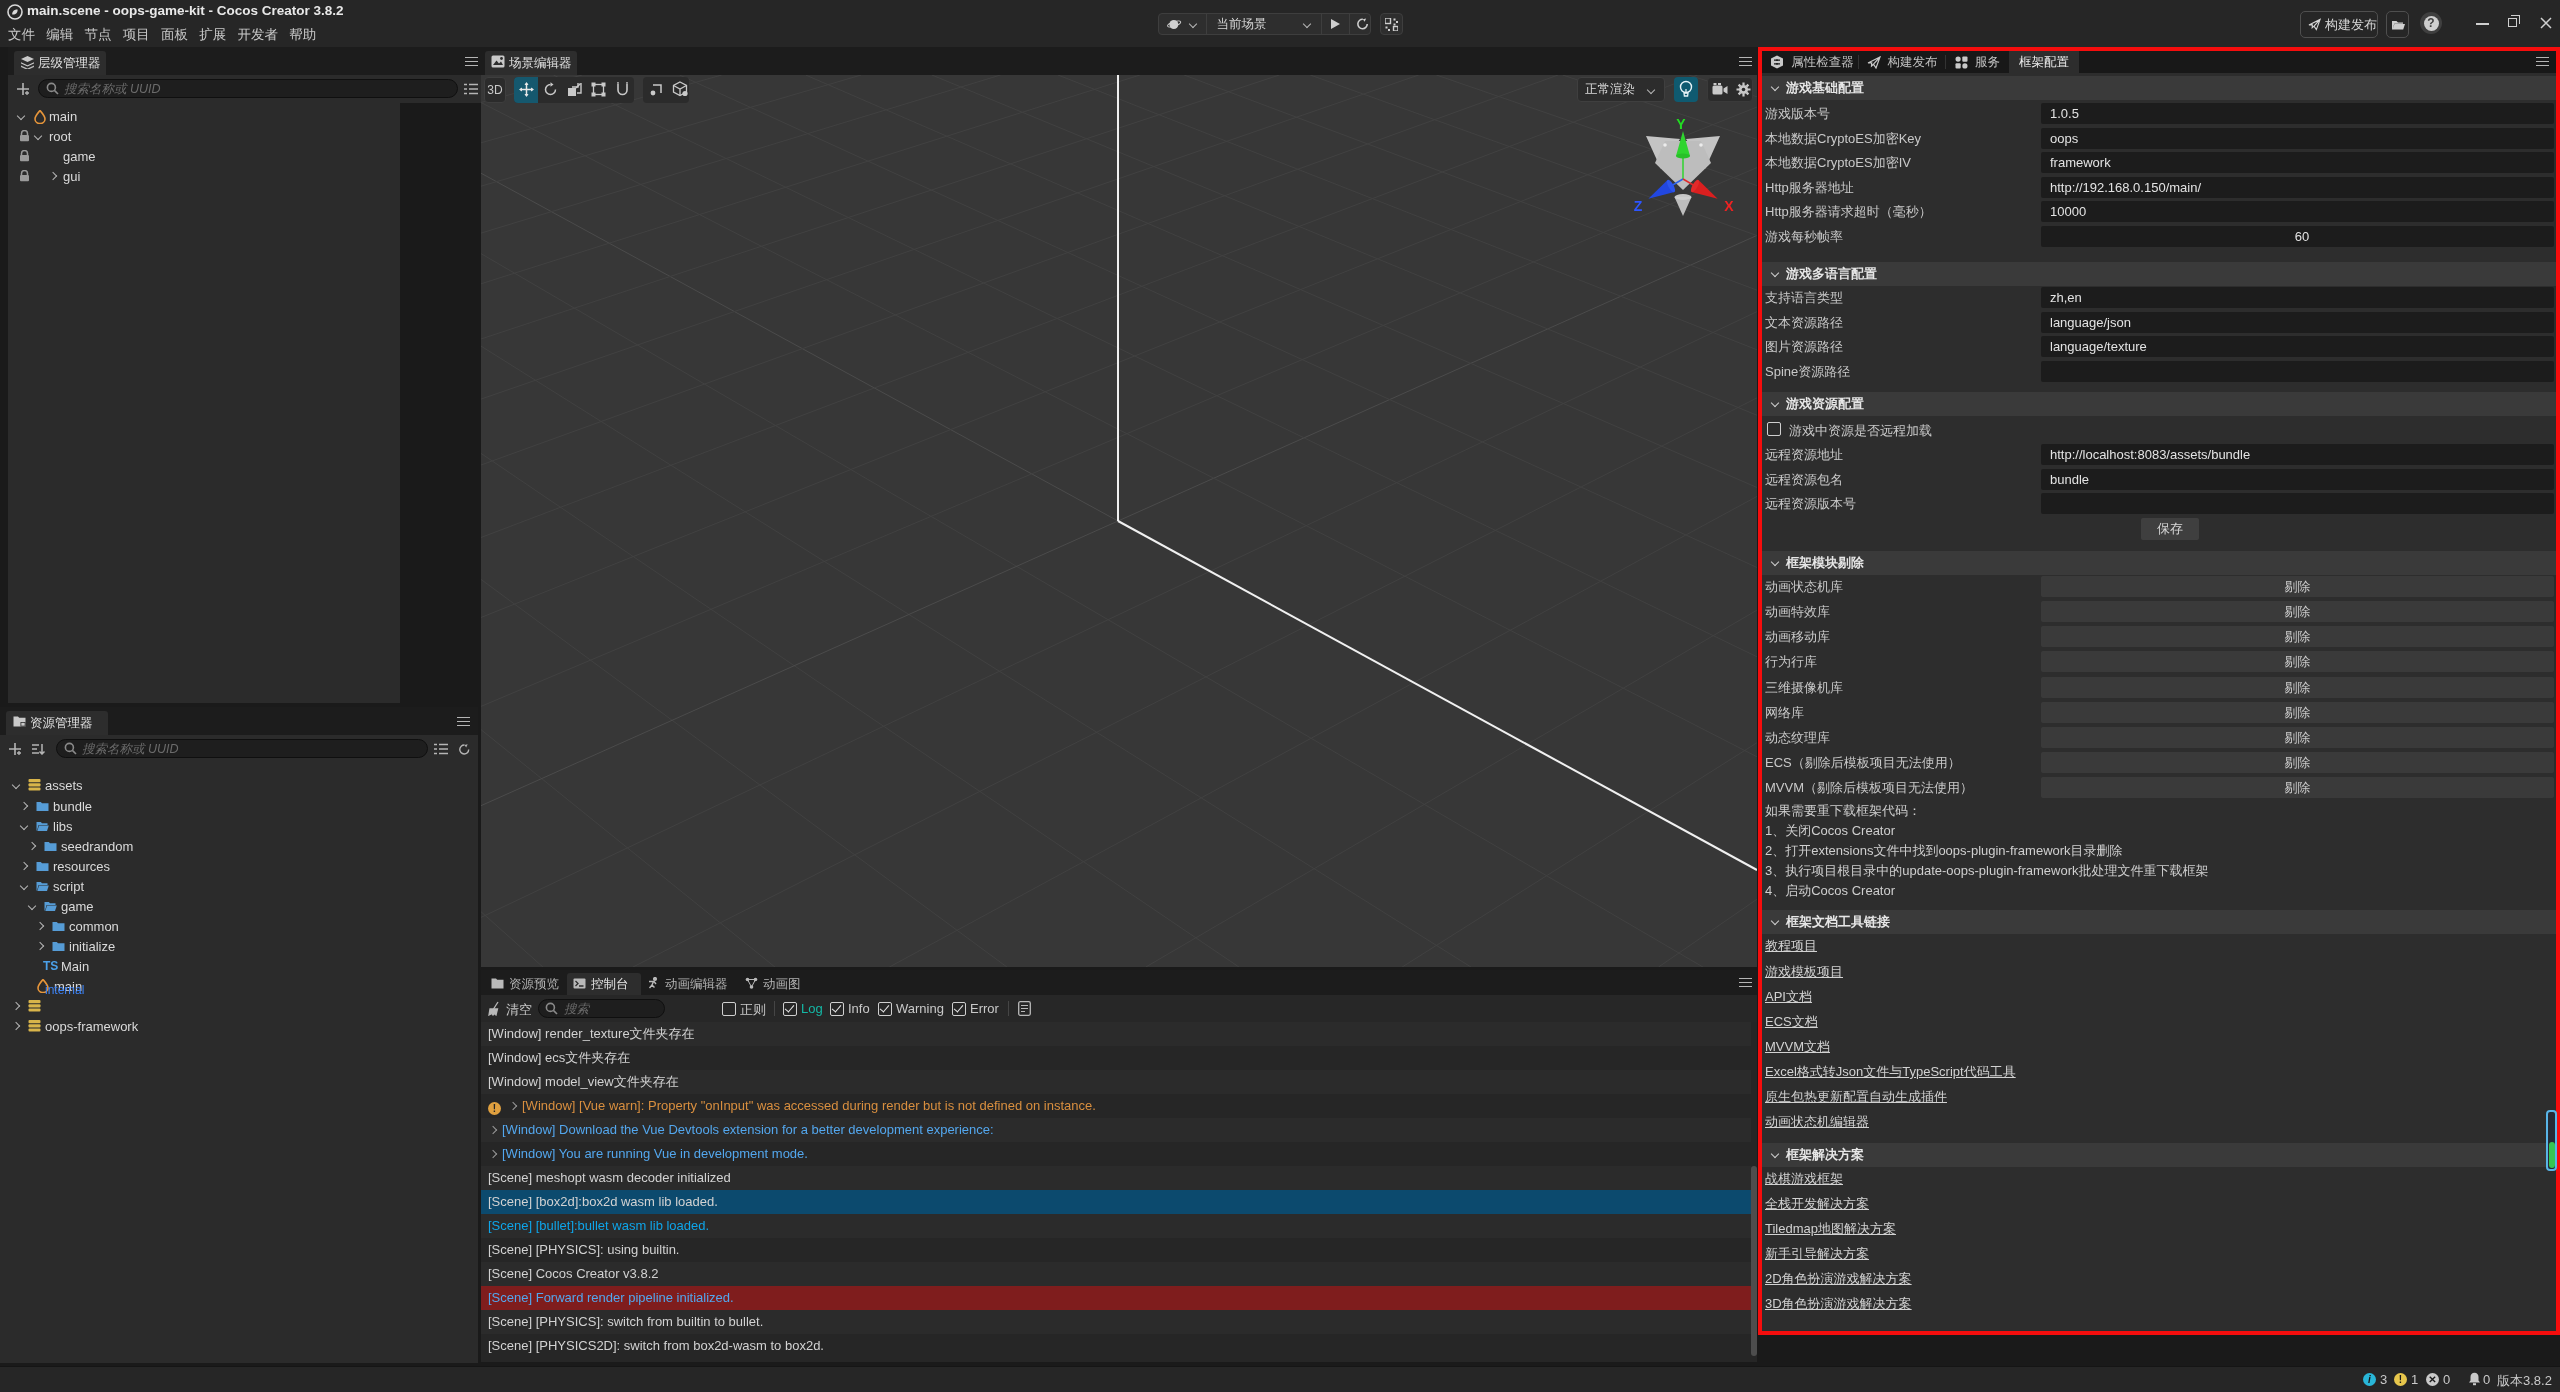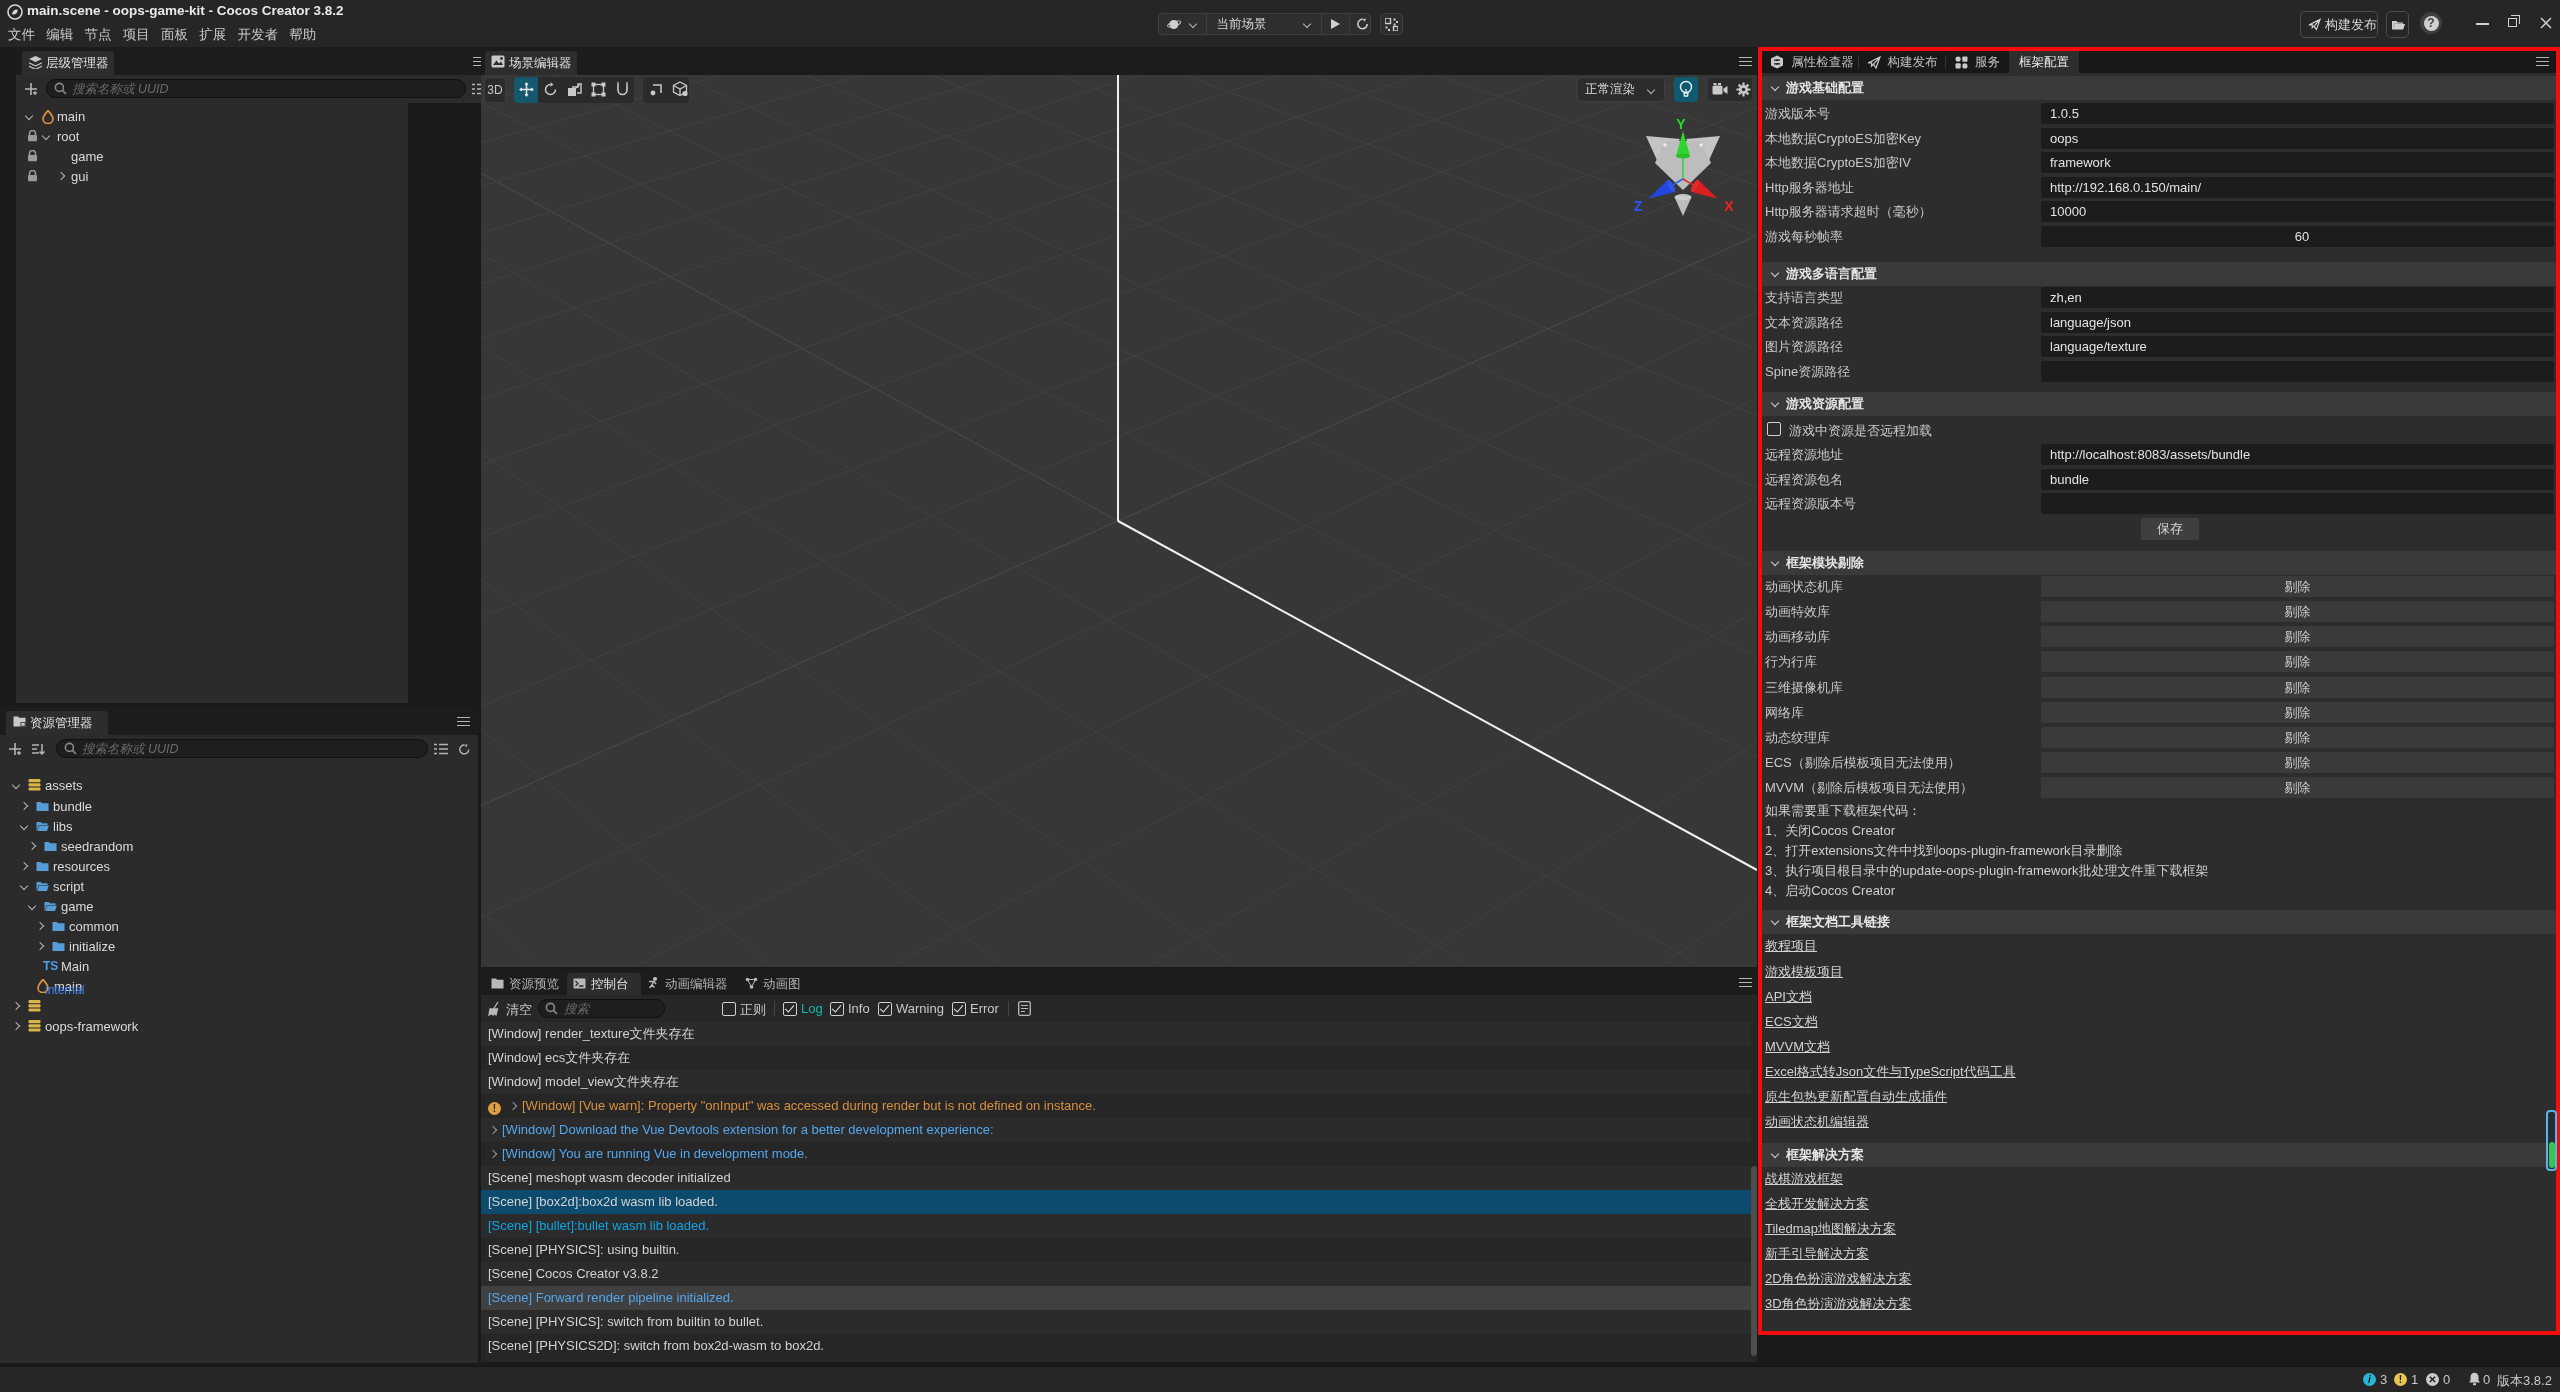--- a/index.html
+++ b/index.html
@@ -77,21 +77,21 @@
       <div style="width:15px;height:15px;border-radius:50%;background:#cfcfcf;margin:3.5px auto;text-align:center;font-weight:bold;font-size:12px;line-height:15px;color:#3f3f3f;">?</div>
     </div>
   <div class="abs" style="left:2476px;top:23px;width:13px;height:1.8px;background:#cfcfcf;"></div>
   <div class="abs" style="left:2508px;top:18px;width:9px;height:9px;border:1.4px solid #cfcfcf;"></div>
   <div class="abs" style="left:2511px;top:15px;width:9px;height:9px;border-top:1.4px solid #cfcfcf;border-right:1.4px solid #cfcfcf;"></div>
   <svg class="abs" style="left:2540px;top:17px;" width="12" height="12" viewBox="0 0 12 12">
       <path d="M1 1 L11 11 M11 1 L1 11" stroke="#cfcfcf" stroke-width="1.5"></path>
     </svg>
 </div>
 
-<div class="abs" style="left:16px;top:47px;width:392px;height:656px;background:#2b2b2b;">
+<div class="abs" style="left:8px;top:47px;width:392px;height:656px;background:#2b2b2b;">
 <div class="abs panel-tabs" style="left:0;top:0;width:478px;height:28px;"></div>
 <div class="abs" style="left:6px;top:4px;width:92px;height:24px;background:#2d2d2d;border-radius:3px 3px 0 0;"></div>
 <svg class="abs" style="left:13px;top:9px;" width="13" height="13" viewBox="0 0 13 13" fill="#c9c9c9">
       <path d="M6.5 0 L13 3 L6.5 6 L0 3 Z"></path>
       <path d="M0 6.2 L6.5 9.2 L13 6.2 L13 7.6 L6.5 10.6 L0 7.6 Z"></path>
       <path d="M0 9.6 L6.5 12.6 L13 9.6 L13 11 L6.5 14 L0 11 Z" opacity="0.9"></path>
     </svg>
 <div class="abs" style="left:30px;top:8px;font-size:12.5px;color:#e0e0e0;">层级管理器</div>
 <div class="burger" style="left:457px;top:10px;"></div>
 <div class="abs toolrow" style="left:0;top:28px;width:478px;height:28px;"></div>
@@ -453,21 +453,21 @@
 <div class="logrow" style="top:1046px;background:#262626;color:#d2d2d2;"><span>[Window] ecs文件夹存在</span></div>
 <div class="logrow" style="top:1070px;background:#2b2b2b;color:#d2d2d2;"><span>[Window] model_view文件夹存在</span></div>
 <div class="logrow" style="top:1094px;background:#262626;color:#d98f3f;"><span style="display:inline-block;width:13px;height:13px;border-radius:50%;background:#e0a03f;color:#262626;font-size:10px;font-weight:bold;text-align:center;line-height:13px;vertical-align:-2px;">!</span><span class="chev-r" style="margin:0 6px 1px 9px;border-color:#9a9a9a;"></span><span>[Window] [Vue warn]: Property "onInput" was accessed during render but is not defined on instance.</span></div>
 <div class="logrow" style="top:1118px;background:#2b2b2b;color:#53a7ee;"><span class="chev-r" style="margin:0 6px 1px 2px;border-color:#9a9a9a;"></span><span>[Window] Download the Vue Devtools extension for a better development experience:</span></div>
 <div class="logrow" style="top:1142px;background:#262626;color:#53a7ee;"><span class="chev-r" style="margin:0 6px 1px 2px;border-color:#9a9a9a;"></span><span>[Window] You are running Vue in development mode.</span></div>
 <div class="logrow" style="top:1166px;background:#2b2b2b;color:#d2d2d2;"><span>[Scene] meshopt wasm decoder initialized</span></div>
 <div class="logrow" style="top:1190px;background:#0c4a6e;color:#d2d2d2;"><span>[Scene] [box2d]:box2d wasm lib loaded.</span></div>
 <div class="logrow" style="top:1214px;background:#2b2b2b;color:#0ea5e9;"><span>[Scene] [bullet]:bullet wasm lib loaded.</span></div>
 <div class="logrow" style="top:1238px;background:#262626;color:#d2d2d2;"><span>[Scene] [PHYSICS]: using builtin.</span></div>
 <div class="logrow" style="top:1262px;background:#2b2b2b;color:#d2d2d2;"><span>[Scene] Cocos Creator v3.8.2</span></div>
-<div class="logrow" style="top:1286px;background:#404040;color:#53a7ee;"><span>[Scene] Forward render pipeline initialized.</span></div>
+<div class="logrow" style="top:1286px;background:#7f1d1d;color:#53a7ee;"><span>[Scene] Forward render pipeline initialized.</span></div>
 <div class="logrow" style="top:1310px;background:#2b2b2b;color:#d2d2d2;"><span>[Scene] [PHYSICS]: switch from builtin to bullet.</span></div>
 <div class="logrow" style="top:1334px;background:#262626;color:#d2d2d2;"><span>[Scene] [PHYSICS2D]: switch from box2d-wasm to box2d.</span></div>
 <div class="abs" style="left:1751px;top:1166px;width:6px;height:190px;background:#4d4d4d;border-radius:3px;"></div>
 <div class="abs" style="left:1758px;top:47px;width:802px;height:1288px;border:4px solid #f50d0d;background:#2d2d2d;"></div>
 <div class="abs" style="left:1762px;top:51px;width:794px;height:22px;background:#181818;"></div>
 <div class="abs" style="left:1766px;top:51px;width:92px;height:22px;color:#c0c0c0;display:flex;align-items:center;justify-content:center;font-size:12.5px;">
     <svg style="margin-right:7px;" width="14" height="14" viewBox="0 0 14 14">
       <path d="M7 0.5 L13 3.5 L13 10.5 L7 13.5 L1 10.5 L1 3.5 Z" fill="#c9c9c9"></path>
       <g stroke="#181818" stroke-width="1.2">
         <path d="M4 5.2 H10 M4 8.8 H10"></path>

